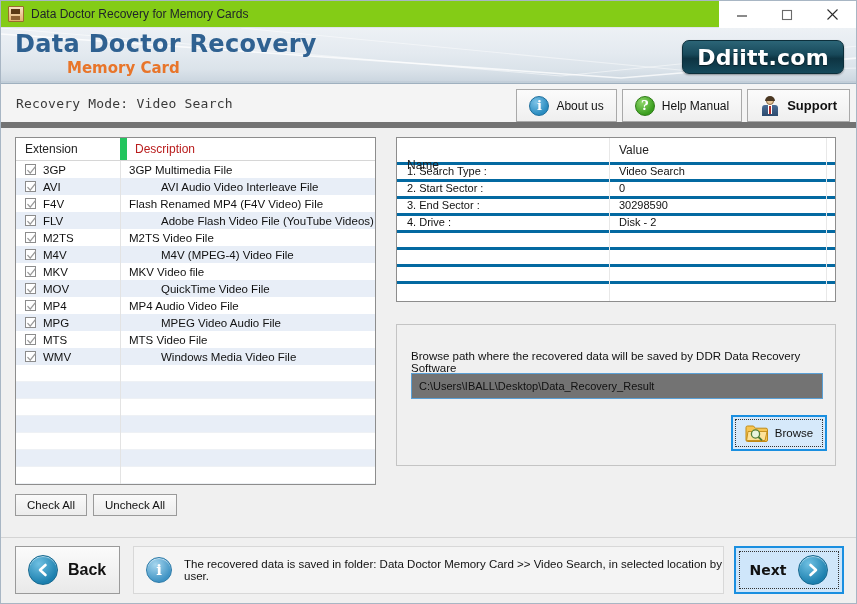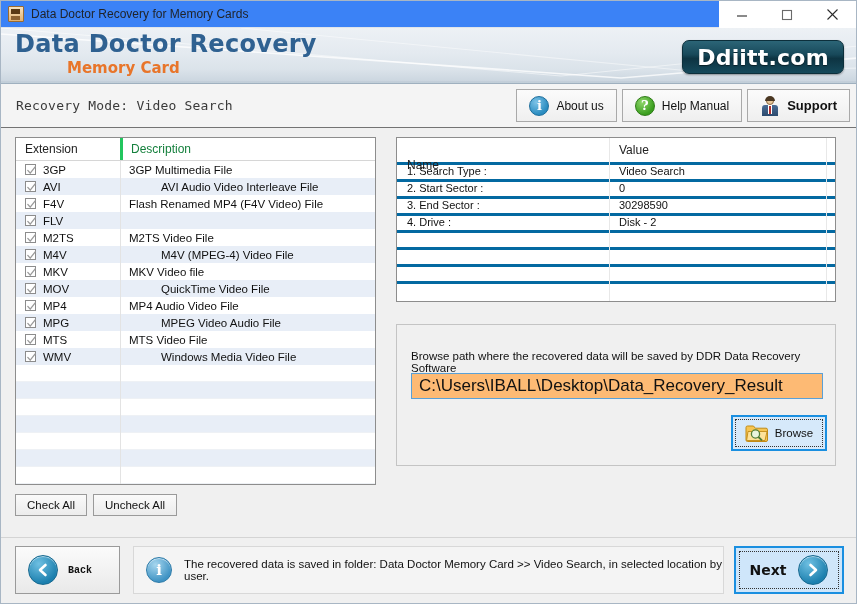--- a/index.html
+++ b/index.html
@@ -8,21 +8,21 @@
     width:857px; height:604px;
     font-family:"Liberation Sans", sans-serif;
     font-size:12px; color:#1a1a1a;
     background:#ffffff;
     overflow:hidden;
   }
   .window { position:relative; width:857px; height:604px; border:1px solid #a8b6c4; background:#f0f0f0; }
 
   
   .titlebar {
-    height:27px; background:#3b82f6; display:flex; align-items:center;
+    height:27px; background:#84cc16; display:flex; align-items:center;
     border-bottom:1px solid #dfe4ea; position:relative;
   }
   .app-icon {
     width:16px; height:16px; margin-left:7px; margin-right:7px; flex:0 0 auto;
     background:linear-gradient(#f7e2c0,#e2b271); border:1px solid #9c6b2f; border-radius:1px;
     position:relative;
   }
   .app-icon:before {
     content:""; position:absolute; left:2px; top:2px; right:3px; height:5px;
     background:#5a3a15;
@@ -64,21 +64,21 @@
     display:flex; align-items:center; justify-content:center;
     box-shadow:0 1px 2px rgba(0,0,0,.35);
   }
   .logo-text {
     color:#ffffff; font-size:22px; font-weight:bold; letter-spacing:0.2px;
     font-family:"DejaVu Sans", sans-serif; text-shadow:0 1px 1px rgba(0,0,0,.5);
   }
 
   
   .modebar {
-    height:44px; background:#f4f4f4; border-bottom:1px solid #737373;
+    height:44px; background:#f4f4f4; border-bottom:6px solid #737373;
     display:flex; align-items:center; position:relative;
   }
   .mode-label {
     margin-left:15px; font-family:"DejaVu Sans Mono", monospace;
     font-size:13px; color:#3a3a3a; letter-spacing:0.2px;
   }
   .tool-group { position:absolute; right:6px; top:5px; display:flex; gap:5px; }
   .tool-btn {
     height:33px; background:linear-gradient(#fbfbfb,#efefef);
     border:1px solid #a9a9a9; display:flex; align-items:center; gap:7px;
@@ -118,21 +118,21 @@
   
   .main { position:relative; height:409px; background:#f0f0f0; }
 
   .left-pane { position:absolute; left:14px; top:9px; width:361px; }
   .listbox {
     width:361px; height:348px; background:#ffffff; border:1px solid #8d8d8d;
     overflow:hidden; position:relative;
   }
   .lhead { display:flex; height:23px; background:#fff; border-bottom:1px solid #d6d6d6; }
   .lhead .c1 { width:104px; padding:4px 0 0 9px; font-size:12px; color:#222; }
-  .lhead .c2 { flex:1; padding:4px 0 0 8px; font-size:12px; color:#15803d; border-left:3px solid #22c55e; }
+  .lhead .c2 { flex:1; padding:4px 0 0 8px; font-size:12px; color:#b91c1c; border-left:7px solid #22c55e; }
   .lrow { display:flex; height:17px; align-items:center; font-size:11.5px; color:#111; }
   .lrow.alt { background:#e8eef7;gap:32px; }
   .lrow .c1 { width:104px; display:flex; align-items:center; padding-left:9px; }
   .lrow .c2 { flex:1; padding-left:8px; border-left:1px solid transparent; }
   .cbox {
     width:11px; height:11px; border:1px solid #8c8c8c; background:#fff; margin-right:7px;
     position:relative; flex:0 0 auto;
   }
   .cbox svg { position:absolute; left:0px; top:0px; }
   .lrow.empty { height:17px; }
@@ -162,21 +162,21 @@
   .iright-sep { position:absolute; right:8px; top:0; bottom:0; width:1px; background:#e8e8e8; }
 
   .browse-box {
     margin-top:22px; width:440px; height:142px; background:#f0f0f0;
     border:1px solid #c4c4c4;
     position:relative;
   }
   .browse-label { position:absolute; left:14px; top:25px; font-size:11.5px; color:#111; }
   .path-input {
     position:absolute; left:14px; top:48px; width:412px; height:26px;
-    background:#fdba74; border:1px solid #5aa0d6; font-size:17px; color:#111;
+    background:#737373; border:1px solid #5aa0d6; font-size:11px; color:#111;
     padding:0 7px; display:flex; align-items:center;
   }
   .browse-btn-wrap {
     position:absolute; left:334px; top:90px; width:96px; height:36px;
     background:#d6e9fa; border:2px solid #1a8fe0;
   }
   .browse-btn-inner {
     position:absolute; inset:2px; border:1px dotted #333;
     display:flex; align-items:center; justify-content:center; gap:6px;
   }
@@ -189,21 +189,21 @@
     position:absolute; left:14px; top:8px; width:105px; height:48px;
     background:linear-gradient(#fbfbfb,#e9e9e9); border:1px solid #9a9a9a;
     display:flex; align-items:center; gap:10px; padding-left:12px; cursor:default;
   }
   .circle-arrow {
     width:30px; height:30px; border-radius:50%;
     background:radial-gradient(circle at 35% 28%, #6fc0e2, #1b7fae 72%);
     border:1px solid #15688f; display:flex; align-items:center; justify-content:center;
     box-shadow:inset 0 1px 1px rgba(255,255,255,.6);
   }
-  .back-txt { font-size:10px; font-weight:bold; color:#111; font-family:Liberation Mono, monospace; }
+  .back-txt { font-size:16px; font-weight:bold; color:#111; font-family:Liberation Sans, sans-serif; }
   .status-bar {
     position:absolute; left:132px; top:8px; right:132px; height:48px;
     background:#f4f4f4; border:1px solid #d8d8d8;
     display:flex; align-items:center; padding-left:12px; gap:12px;
   }
   .info-ico {
     width:26px; height:26px; border-radius:50%; flex:0 0 auto;
     background:radial-gradient(circle at 35% 28%, #a6d6ee, #3f93c4 72%);
     border:1px solid #2b7aa8; display:flex; align-items:center; justify-content:center;
     color:#fff; font-weight:bold; font-size:15px; font-family:"DejaVu Serif", serif;
@@ -337,20 +337,21 @@
             </div>
             <div class="lrow alt">
               <div class="c1">
                 <span class="cbox">
                   <svg width="11" height="11" viewBox="0 0 11 11">
                     <polyline points="1.8,5.4 4.2,8.2 9.2,1.8" fill="none" stroke="#9a9a9a" stroke-width="1.3" stroke-linecap="round" stroke-linejoin="round"></polyline>
                   </svg>
                 </span>
                 <span>FLV</span>
               </div>
+              <div class="c2">Adobe Flash Video File (YouTube Videos)</div>
             </div>
             <div class="lrow">
               <div class="c1">
                 <span class="cbox">
                   <svg width="11" height="11" viewBox="0 0 11 11">
                     <polyline points="1.8,5.4 4.2,8.2 9.2,1.8" fill="none" stroke="#9a9a9a" stroke-width="1.3" stroke-linecap="round" stroke-linejoin="round"></polyline>
                   </svg>
                 </span>
                 <span>M2TS</span>
               </div>

